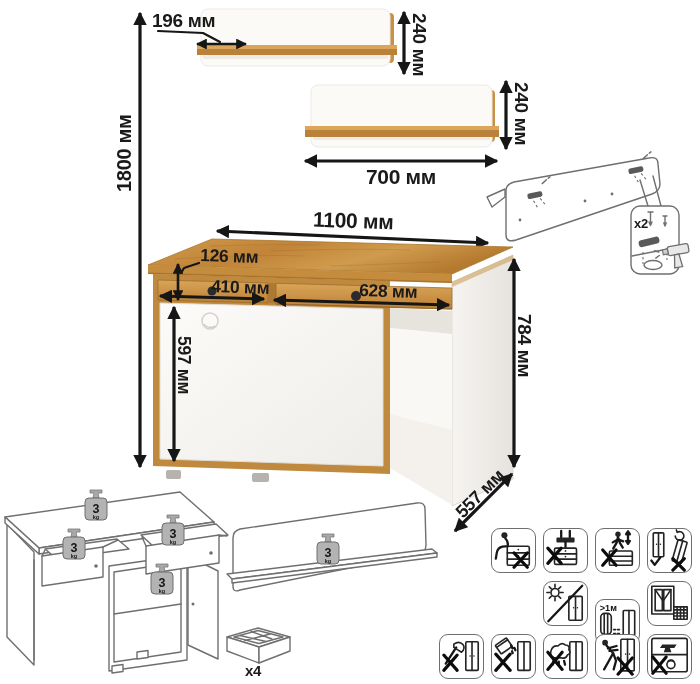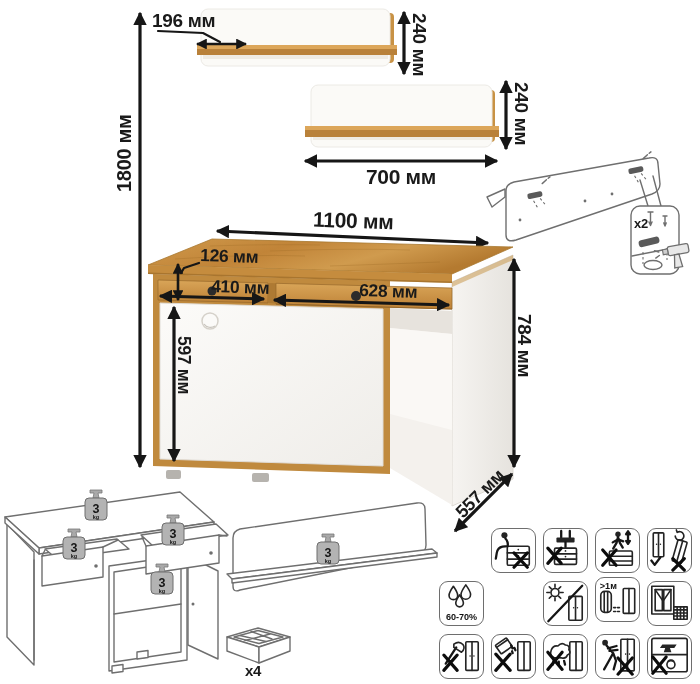--- a/index.html
+++ b/index.html
@@ -322,47 +322,37 @@
       <path class="pth" d="M3.5,33 l3.5,4.5 6,-8"></path>
       <path class="ico" d="M28.5,7.5 a4.5,4.5 0 1 0 2,-4 M30.5,3.5 l-0.8,-2.5 M30.5,3.5 l2.6,-0.9"></path>
       <g class="ico" transform="rotate(16 33 24)">
         <rect x="28" y="12" width="10" height="23" rx="1"></rect>
         <line x1="33" y1="12" x2="33" y2="35"></line>
       </g>
       <path class="x" d="M26,31 L38,43 M38,31 L26,43"></path>
     </svg>
   </div>
 
-  <div class="ci" style="left:439px;top:581px">
-    <svg viewBox="0 0 45 45">
-      <g class="ico">
-        <path d="M14,4.5 q4.5,6.5 4.5,9.5 a4.5,4.5 0 0 1 -9,0 q0,-3 4.5,-9.5 z"></path>
-        <path d="M27,3 q5,7 5,10 a5,5 0 0 1 -10,0 q0,-3 5,-10 z"></path>
-        <path d="M20.5,13.5 q4,5.5 4,8.5 a4,4 0 0 1 -8,0 q0,-3 4,-8.5 z"></path>
-      </g>
-      <text class="itx" x="22.5" y="40" text-anchor="middle">60-70%</text>
-    </svg>
-  </div>
 
 
   <div class="ci" style="left:543px;top:581px">
     <svg viewBox="0 0 45 45">
       <g class="ico">
         <circle cx="11.5" cy="11" r="4.2"></circle>
         <path d="M11.5,2.5 v3 M11.5,16.5 v3 M3,11 h3 M17,11 h3 M5.5,5 l2,2 M15.5,15 l2,2 M17.5,5 l-2,2 M5.5,17 l2,-2"></path>
         <rect x="26" y="15" width="14" height="25" rx="1"></rect>
         <line x1="33" y1="15" x2="33" y2="40"></line>
         <circle cx="31" cy="27" r="0.8" class="fil"></circle>
             <circle cx="35" cy="27" r="0.8" class="fil"></circle>
       </g>
       <path class="pth" d="M4.5,41 L40,4"></path>
     </svg>
   </div>
 
-  <div class="ci" style="left:595px;top:577px">
+  <div class="ci" style="left:595px;top:599px">
     <svg viewBox="0 0 45 45">
       <text class="itx" x="4" y="11">&gt;1м</text>
       <g class="ico">
         <rect x="5" y="14" width="11" height="22" rx="4"></rect>
         <path d="M8.6,14.5 v21 M12.2,14.5 v21"></path>
         <path d="M18.5,31 h2 M22.5,31 h2 M18.5,35 h2 M22.5,35 h2"></path>
         <rect x="28.5" y="11" width="12" height="26" rx="1"></rect>
         <line x1="34.5" y1="11" x2="34.5" y2="37"></line>
       </g>
     </svg>

